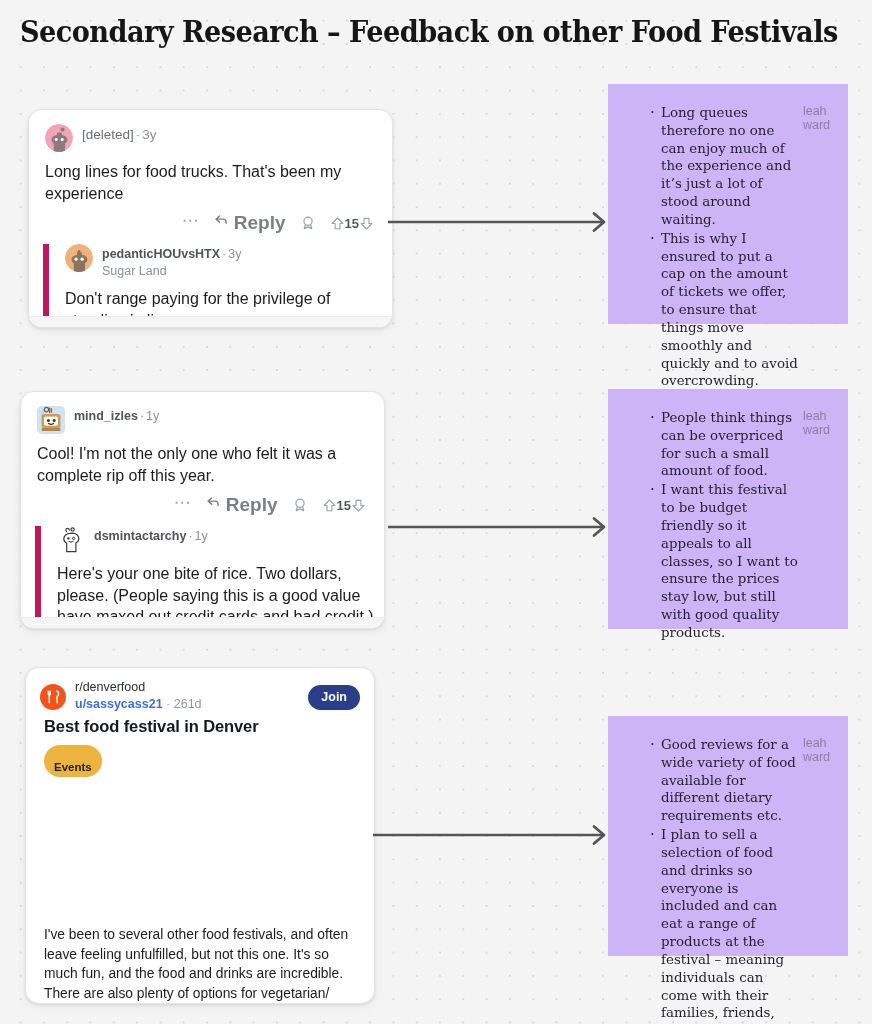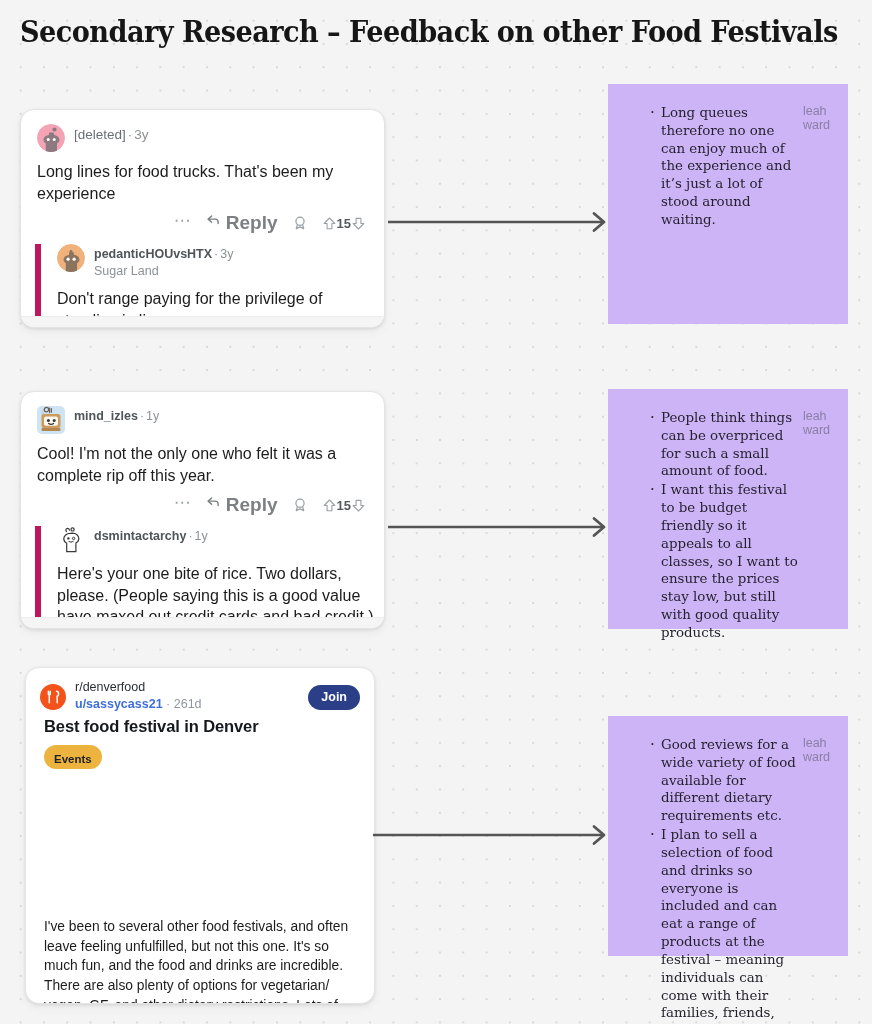--- a/index.html
+++ b/index.html
@@ -39,21 +39,21 @@
   
   .reddit-card {
     position: absolute;
     background: #ffffff;
     border: 1px solid #e4e4e4;
     border-radius: 14px;
     box-shadow: 0 1px 3px rgba(0,0,0,0.09), 0 4px 10px rgba(0,0,0,0.05);
     box-sizing: border-box;
     overflow: hidden;
   }
-  #card-1 { left: 20px; top: 109px; width: 365px; height: 219px; }
+  #card-1 { left: 28px; top: 109px; width: 365px; height: 219px; }
   #card-2 { left: 20px; top: 391px; width: 365px; height: 238px; }
   #card-3 { left: 25px; top: 667px; width: 350px; height: 337px; }
 
   .comment-block { padding: 14px 16px 0 16px; }
 
   .comment-head {
     display: flex;
     align-items: flex-start;
     gap: 9px;
     margin-bottom: 9px;
@@ -181,21 +181,21 @@
     padding: 5px 14px 0 18px;
     letter-spacing: -0.1px;
   }
   .flair {
     display: inline-block;
     background: #edb33f;
     color: #1f2023;
     font-size: 11.5px;
     font-weight: bold;
     border-radius: 999px;
-    padding: 8px 10px 4px 10px;
+    padding: 16px 10px 4px 10px;
     margin: 9px 0 0 18px;
   }
   .post-media {
     height: 148px;
     background: #ffffff;
   }
   .post-text {
     font-size: 13.8px;
     line-height: 1.42;
     color: #1c1c1c;
@@ -362,20 +362,21 @@
 <div class="arrow" id="arrow-1">
   <svg width="222" height="22" viewBox="0 0 222 22" fill="none" aria-hidden="true">
     <path d="M0 11h214" stroke="#555555" stroke-width="2.6"></path>
     <path d="M206 2.5 216 11l-10 8.5" stroke="#555555" stroke-width="2.8" stroke-linecap="round" stroke-linejoin="round" fill="none"></path>
   </svg>
 </div>
 
 <div class="sticky" id="note-1">
   <ul>
     <li>Long queues therefore no one can enjoy much of the experience and it’s just a lot of stood around waiting.</li>
+    <li>This is why I ensured to put a cap on the amount of tickets we offer, to ensure that things move smoothly and quickly and to avoid overcrowding.</li>
   </ul>
   <div class="author">leah ward</div>
 </div>
 
 <div class="reddit-card" id="card-2">
 
   <div class="comment-block">
     <div class="comment-head">
       <div class="avatar" style="border-radius:5px;">
         <svg viewBox="0 0 28 28" aria-hidden="true">

